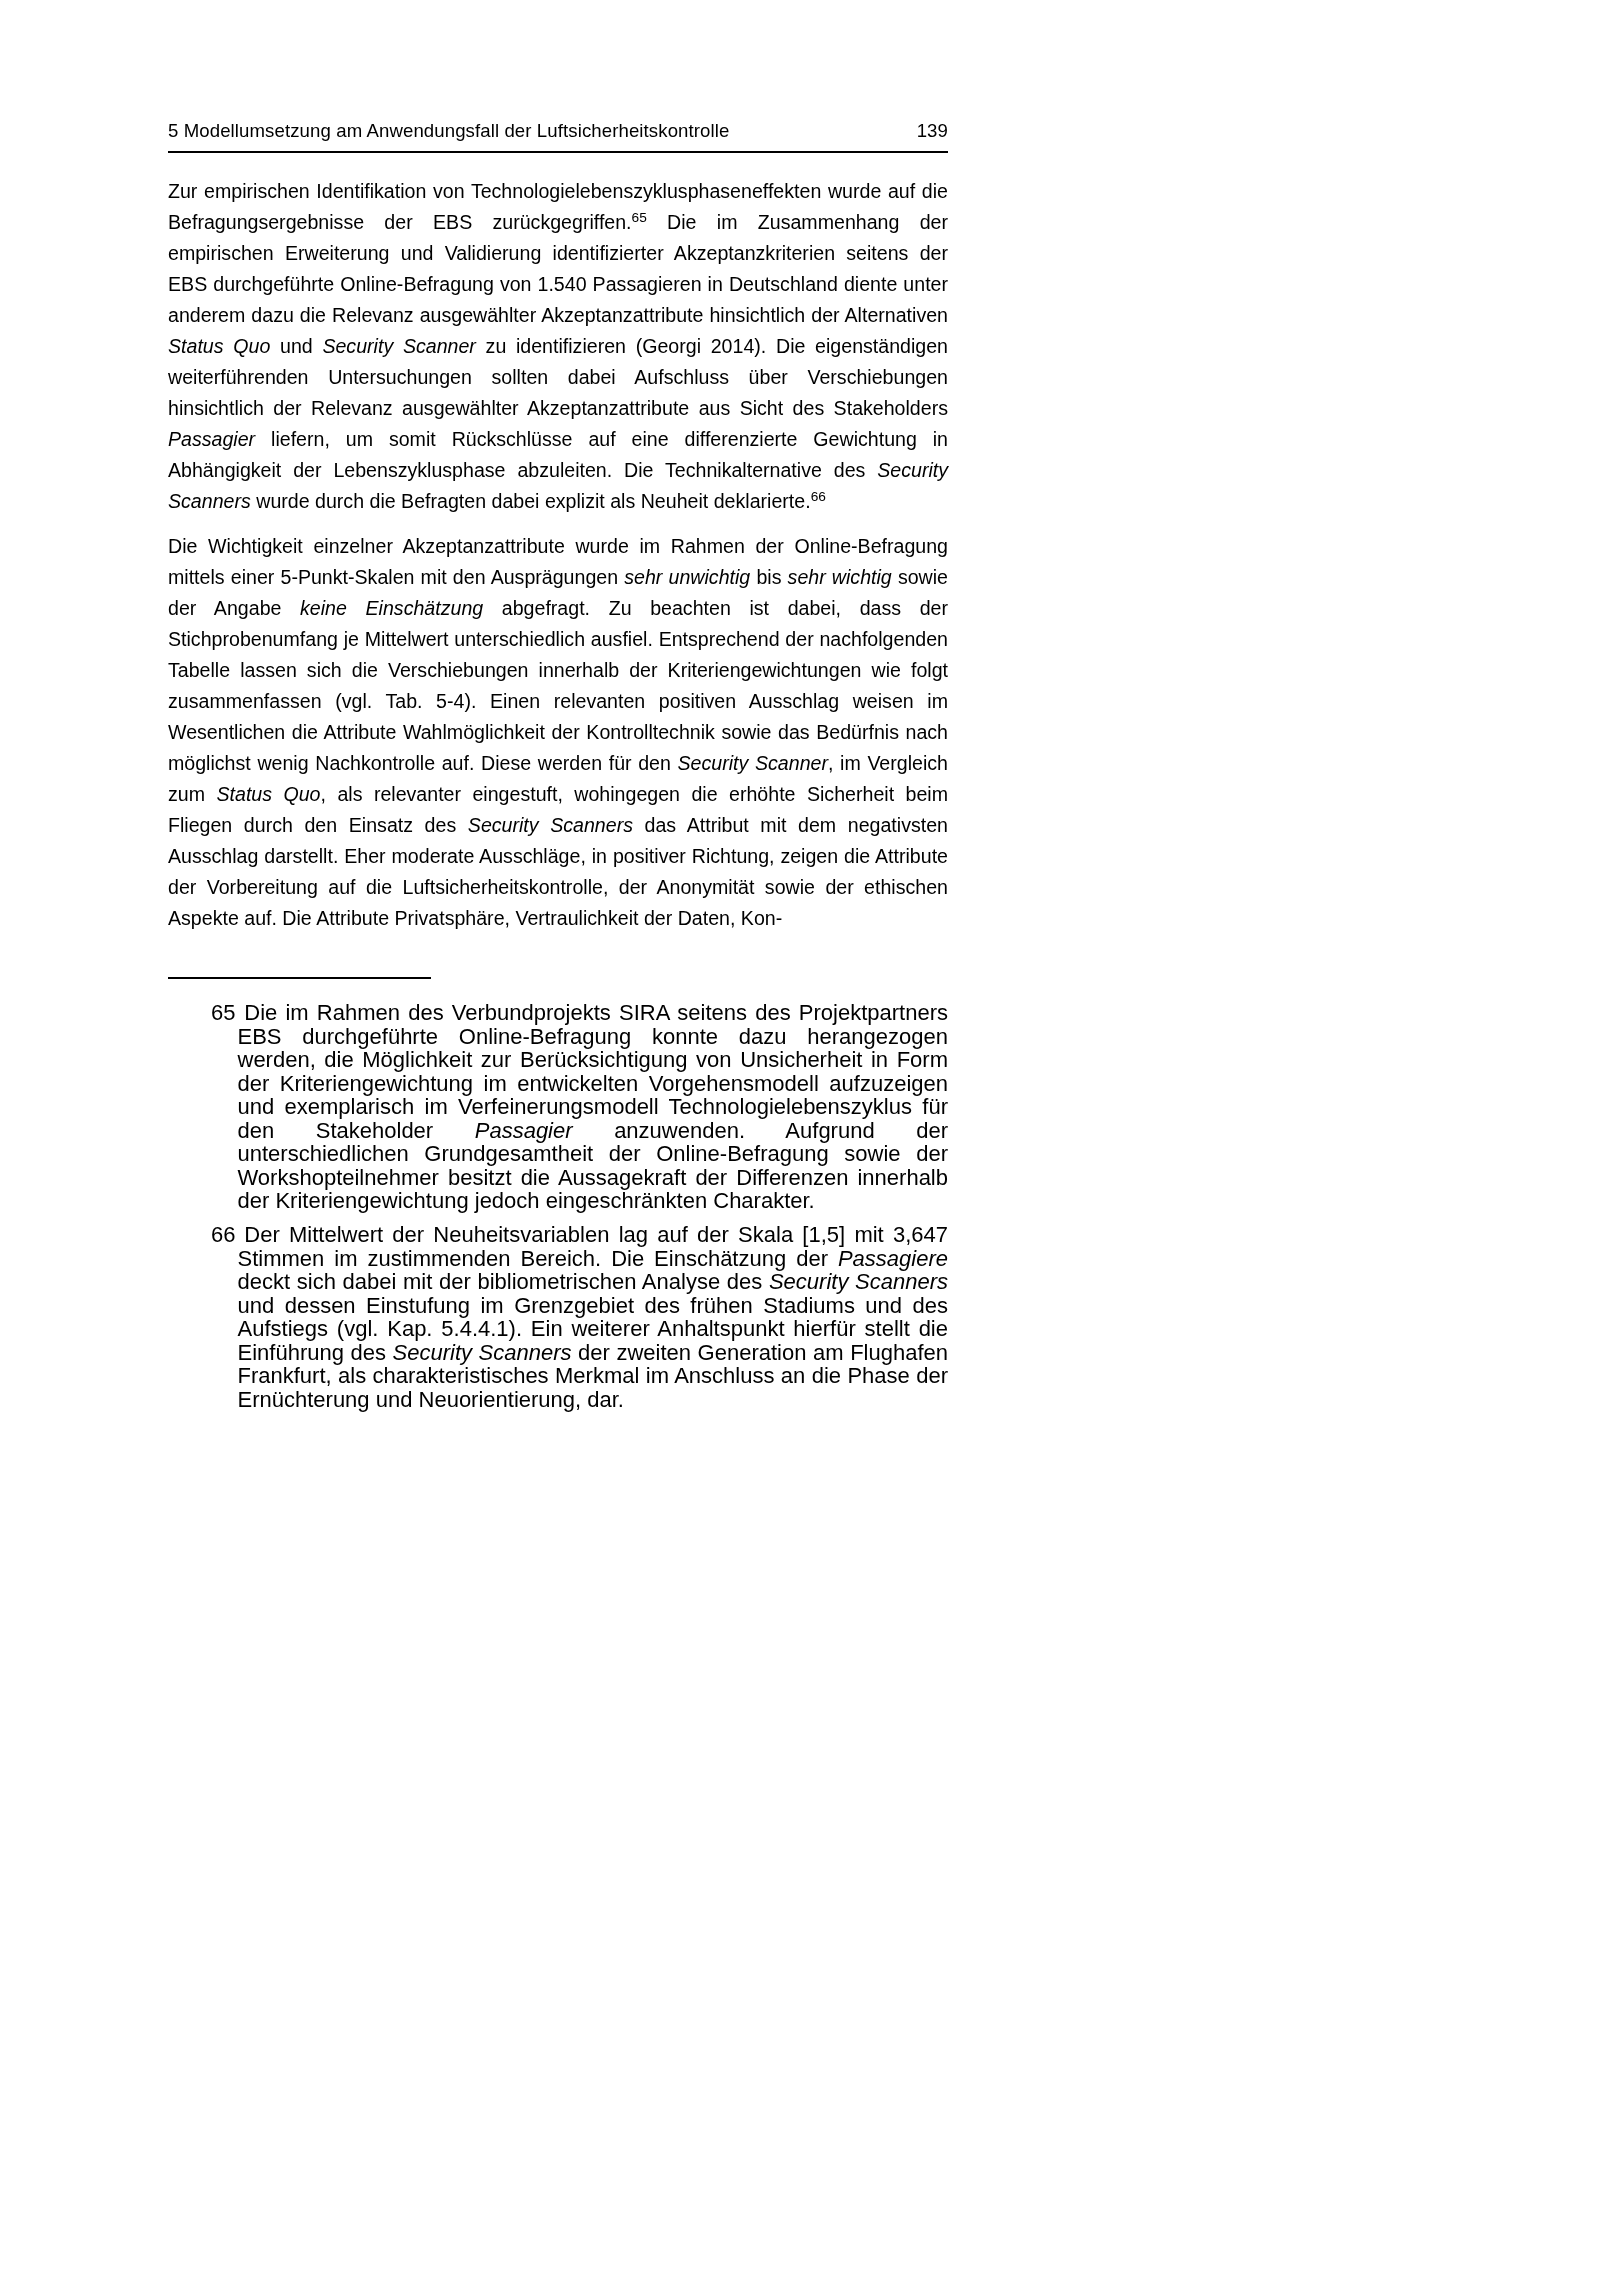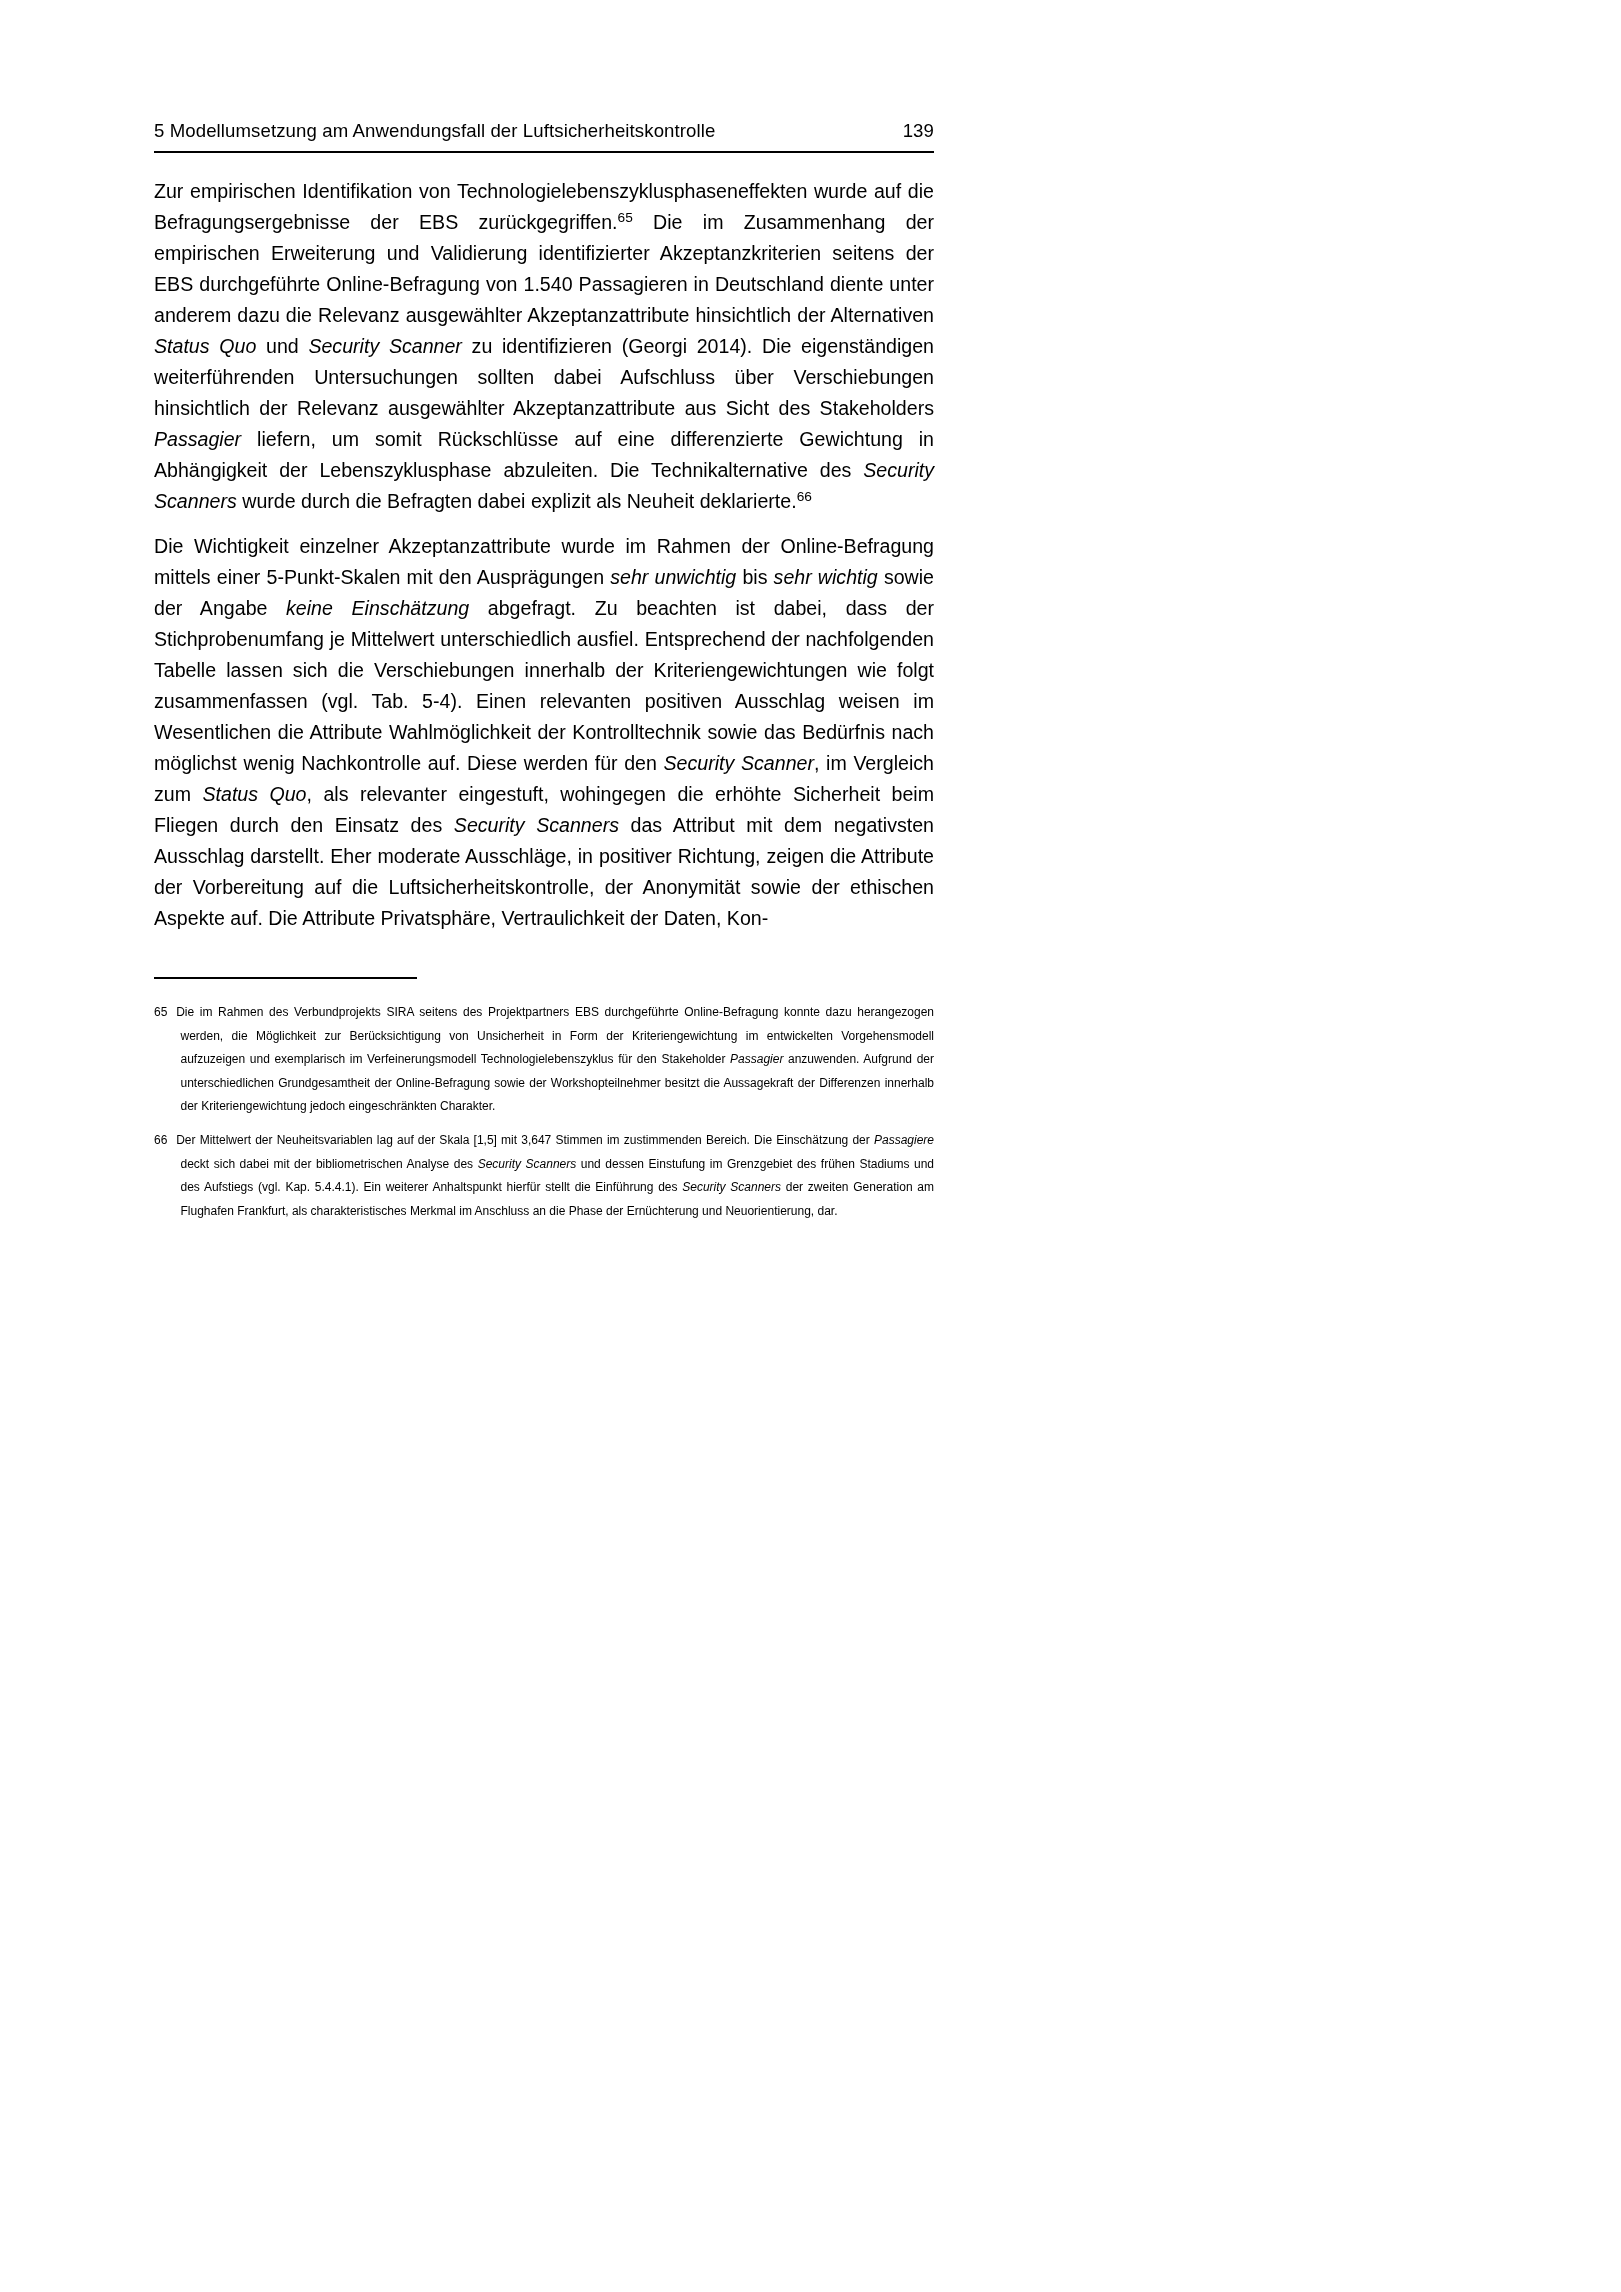--- a/index.html
+++ b/index.html
@@ -8,21 +8,21 @@
     width: 1621px;
     height: 2293px;
     background: #ffffff;
     font-family: "Liberation Sans", sans-serif;
     color: #000000;
     position: relative;
     overflow: hidden;
   }
   .content {
     position: absolute;
-    left: 154px;
+    left: 168px;
     top: 120px;
     width: 780px;
   }
   .running-header {
     display: flex;
     justify-content: space-between;
     align-items: baseline;
     font-size: 18.6px;
     letter-spacing: 0.1px;
     padding-bottom: 8.8px;
@@ -51,26 +51,27 @@
   }
   em { font-style: italic; }
   .footnotes { margin-top: 43px; }
   .fn-rule {
     width: 263px;
     height: 0;
     border-top: 2px solid #000;
     margin-bottom: 21.6px;
   }
   .footnote {
-    font-size: 12px;
+    font-size: 22px;
     line-height: 23.5px;
     text-align: justify;
     padding-left: 26.5px;
     text-indent: -26.5px;
     margin-top: 10.8px;
+    margin-left: 43px;
   }
   .footnote.first { margin-top: 0; }
   .fn-marker { margin-right: 8.8px; }
 </style>
 </head>
 <body>
 
 <div class="content">
 
   <div class="running-header">

